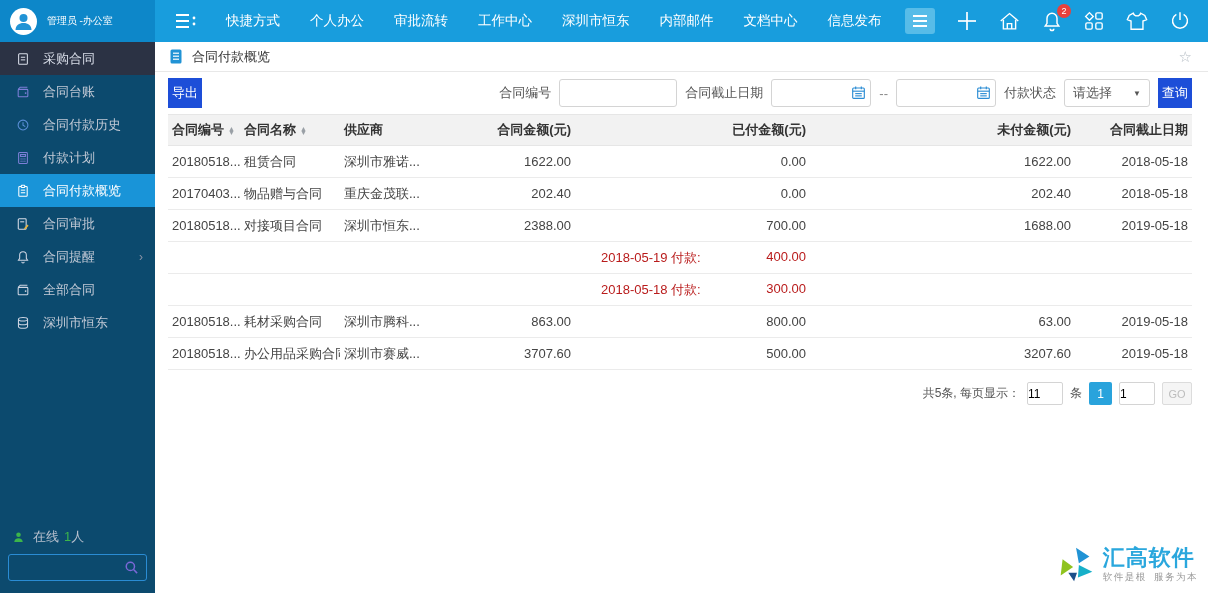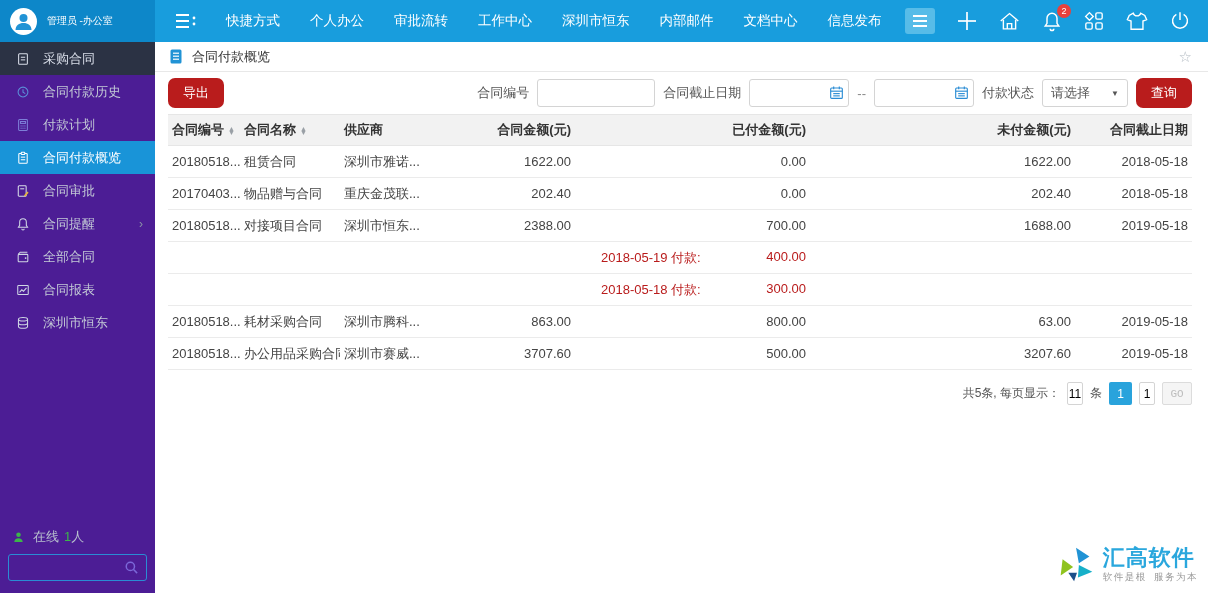--- a/index.html
+++ b/index.html
@@ -16,41 +16,41 @@
   .tb-nav-item { display:flex; align-items:center; padding:0 15px; font-size:13.5px; cursor:pointer; white-space:nowrap;}
   .tb-module-btn { align-self:center; margin-left:8px; background:#57bce8; border-radius:3px; width:30px; height:26px;
     display:flex; align-items:center; justify-content:center; cursor:pointer;}
   .tb-right { margin-left:auto; display:flex; align-items:center; gap:22px; padding-right:18px;}
   .tb-icon { position:relative; display:flex; align-items:center; cursor:pointer;}
   .badge { position:absolute; top:-7px; right:-9px; min-width:14px; height:14px; border-radius:8px; background:#e8413c;
     color:#fff; font-size:9px; display:flex; align-items:center; justify-content:center; padding:0 3px;}
 
   
   .shell { display:flex; height:551px; }
-  .sidebar { width:155px; flex:none; background:#4c1d95; display:flex; flex-direction:column; color:#c3cad6;}
+  .sidebar { width:155px; flex:none; background:#0c4a6e; display:flex; flex-direction:column; color:#c3cad6;}
   .side-item { height:33px; display:flex; align-items:center; gap:12px; padding:0 0 0 15px; cursor:pointer; font-size:13px; flex:none;}
   .side-item.header { background:#2b3244; color:#d8dde8;}
   .side-item.active { background:#1994d8; color:#fff;}
   .side-icon { width:16px; display:flex; justify-content:center; flex:none;}
   .side-chev { margin-left:auto; margin-right:12px; color:#8a93a6; font-size:12px;}
   .side-bottom { margin-top:auto; padding:10px 8px 12px 8px;}
   .online-row { display:flex; align-items:center; gap:8px; padding:0 4px 8px 4px; font-size:13px; color:#b8c0ce;}
   .online-count { color:#3cb54a;}
   .side-search { display:flex; align-items:center; width:100%; height:27px; border:1px solid #2a8cd4; border-radius:3px;
     background:transparent; padding:0 7px;}
   .side-search input { flex:1; background:transparent; border:none; outline:none; color:#cfd6e4; font-size:12px; min-width:0;}
 
   
   .main { flex:1; position:relative; display:flex; flex-direction:column; background:#fff; }
   .titlebar { height:30px; display:flex; align-items:center; gap:8px; padding:0 16px 0 13px; border-bottom:1px solid #e8e8e8; flex:none;}
   .page-title { font-size:13px; color:#333;}
   .fav-star { margin-left:auto; color:#b4bcc4; font-size:15px; cursor:pointer;}
 
   .toolbar { height:42px; display:flex; align-items:center; padding:0 16px 0 13px; gap:8px; flex:none;}
-  .btn-primary { background:#b91c1c; color:#fff; border:none; border-radius:7px; font-size:13px; padding:6px 15px; cursor:pointer;}
+  .btn-primary { background:#1d4ed8; color:#fff; border:none; border-radius:0; font-size:13px; padding:6px 4px; cursor:pointer;}
   .toolbar .spacer { flex:1;}
   .f-label { color:#555; font-size:13px; white-space:nowrap;}
   .f-input { width:118px; height:28px; border:1px solid #d4d4d4; border-radius:3px; padding:0 8px; font-size:13px; outline:none; color:#333;}
   .date-wrap { position:relative; width:100px; height:28px;}
   .date-wrap input { width:100%; height:100%; border:1px solid #d4d4d4; border-radius:3px; padding:0 24px 0 8px; font-size:12px; outline:none;}
   .cal-icon { position:absolute; right:5px; top:6px; cursor:pointer;}
   .sep { color:#888;}
   .select { width:86px; height:28px; border:1px solid #d4d4d4; border-radius:3px; display:flex; align-items:center;
     padding:0 8px; color:#555; font-size:13px; cursor:pointer;}
   .caret { margin-left:auto; font-size:8px; color:#555;}
@@ -59,23 +59,23 @@
   table.grid th { background:#f2f2f2; border-top:1px solid #e6e6e6; border-bottom:1px solid #e6e6e6;
     height:31px; font-size:13px; color:#333; font-weight:bold; text-align:left; padding:0 4px; cursor:pointer;}
   table.grid td { height:32px; border-bottom:1px solid #ebebeb; font-size:13px; color:#444; padding:0 4px; overflow:hidden; white-space:nowrap;}
   .col-r { text-align:right !important; }
   .sorter { display:inline-flex; flex-direction:column; vertical-align:middle; margin-left:4px; line-height:0.55; }
   .sorter span { font-size:7px; color:#9aa0a6; }
   td.link, span.val-link { color:#2a8ad2; cursor:pointer;}
   .sub-flex { display:flex; justify-content:space-between; padding-left:22px; color:#b91c1c;}
 
   .pagination { display:flex; align-items:center; justify-content:flex-end; gap:7px; padding:12px 16px 0 0; font-size:12px; color:#555; flex:none;}
-  .pg-size, .pg-goto { width:16px; height:23px; border:1px solid #d4d4d4; border-radius:2px; text-align:center; font-size:12px; outline:none;}
+  .pg-size, .pg-goto { width:36px; height:23px; border:1px solid #d4d4d4; border-radius:2px; text-align:left; font-size:12px; outline:none;}
   .pg-current { width:23px; height:23px; background:#29a3dc; color:#fff; border-radius:2px; display:flex; align-items:center; justify-content:center; font-size:12px; cursor:pointer;}
-  .pg-go { width:30px; height:23px; background:#f5f5f5; border:1px solid #dcdcdc; border-radius:2px; color:#bdbdbd; font-size:11px; cursor:pointer;font-family:Liberation Mono, monospace;}
+  .pg-go { width:30px; height:23px; background:#f5f5f5; border:1px solid #dcdcdc; border-radius:2px; color:#bdbdbd; font-size:11px; cursor:pointer;}
 
   .footer-logo { position:absolute; right:10px; bottom:4px; display:flex; align-items:center; gap:4px;}
   .logo-texts { display:flex; flex-direction:column;font-family:Liberation Mono, monospace; }
   .logo-brand { font-size:22px; font-weight:bold; color:#2aa7dd; letter-spacing:1px; line-height:1.05;}
   .logo-slogan { font-size:9.5px; color:#999; letter-spacing:1.5px;}
 
   svg { display:block; }
 </style>
 </head>
 <body>
@@ -167,20 +167,30 @@
         <svg width="14" height="14" viewBox="0 0 16 16" fill="none" stroke="#d8dde8" stroke-width="1.2">
             <rect x="3" y="2" width="10" height="12" rx="1"></rect>
             <line x1="5.5" y1="6" x2="10.5" y2="6"></line>
             <line x1="5.5" y1="9" x2="10.5" y2="9"></line>
           </svg>
       </span>
       <span>采购合同</span>
     </div>
     <div class="side-item">
       <span class="side-icon">
+        <svg width="14" height="14" viewBox="0 0 16 16" fill="none" stroke="#7d7fd8" stroke-width="1.2">
+            <path d="M2.5 5 L4.8 2.5 H13"></path>
+            <rect x="2.5" y="5" width="11" height="8.5" rx="1"></rect>
+            <circle cx="11" cy="9.2" r="1" fill="#7d7fd8" stroke="none"></circle>
+          </svg>
+      </span>
+      <span>合同台账</span>
+    </div>
+    <div class="side-item">
+      <span class="side-icon">
         <svg width="14" height="14" viewBox="0 0 16 16" fill="none" stroke="#5b8fd8" stroke-width="1.2">
             <circle cx="8" cy="8" r="5.6"></circle>
             <path d="M8 4.8 V8.2 L10.6 9.8"></path>
           </svg>
       </span>
       <span>合同付款历史</span>
     </div>
     <div class="side-item">
       <span class="side-icon">
         <svg width="14" height="14" viewBox="0 0 16 16" fill="none" stroke="#7d7fd8" stroke-width="1.2">
@@ -229,29 +239,20 @@
     </div>
     <div class="side-item">
       <span class="side-icon">
         <svg width="14" height="14" viewBox="0 0 16 16" fill="none" stroke="#cfd6e4" stroke-width="1.2">
             <path d="M2.5 5 L4.8 2.5 H13"></path>
             <rect x="2.5" y="5" width="11" height="8.5" rx="1"></rect>
             <circle cx="11" cy="9.2" r="1" fill="#cfd6e4" stroke="none"></circle>
           </svg>
       </span>
       <span>全部合同</span>
-    </div>
-    <div class="side-item">
-      <span class="side-icon">
-        <svg width="14" height="14" viewBox="0 0 16 16" fill="none" stroke="#cfd6e4" stroke-width="1.2">
-            <rect x="2" y="2.8" width="12" height="10.4" rx="0.8"></rect>
-            <polyline points="4,10.6 6.6,7.8 8.6,9.4 12,5.6"></polyline>
-          </svg>
-      </span>
-      <span>合同报表</span>
     </div>
     <div class="side-item">
       <span class="side-icon">
         <svg width="14" height="14" viewBox="0 0 16 16" fill="none" stroke="#cfd6e4" stroke-width="1.2">
             <ellipse cx="8" cy="3.8" rx="5.2" ry="2"></ellipse>
             <path d="M2.8 3.8 v8.2 c0 1.1 2.3 2 5.2 2 s5.2 -0.9 5.2 -2 V3.8"></path>
             <path d="M2.8 8 c0 1.1 2.3 2 5.2 2 s5.2 -0.9 5.2 -2"></path>
           </svg>
       </span>
       <span>深圳市恒东</span>

